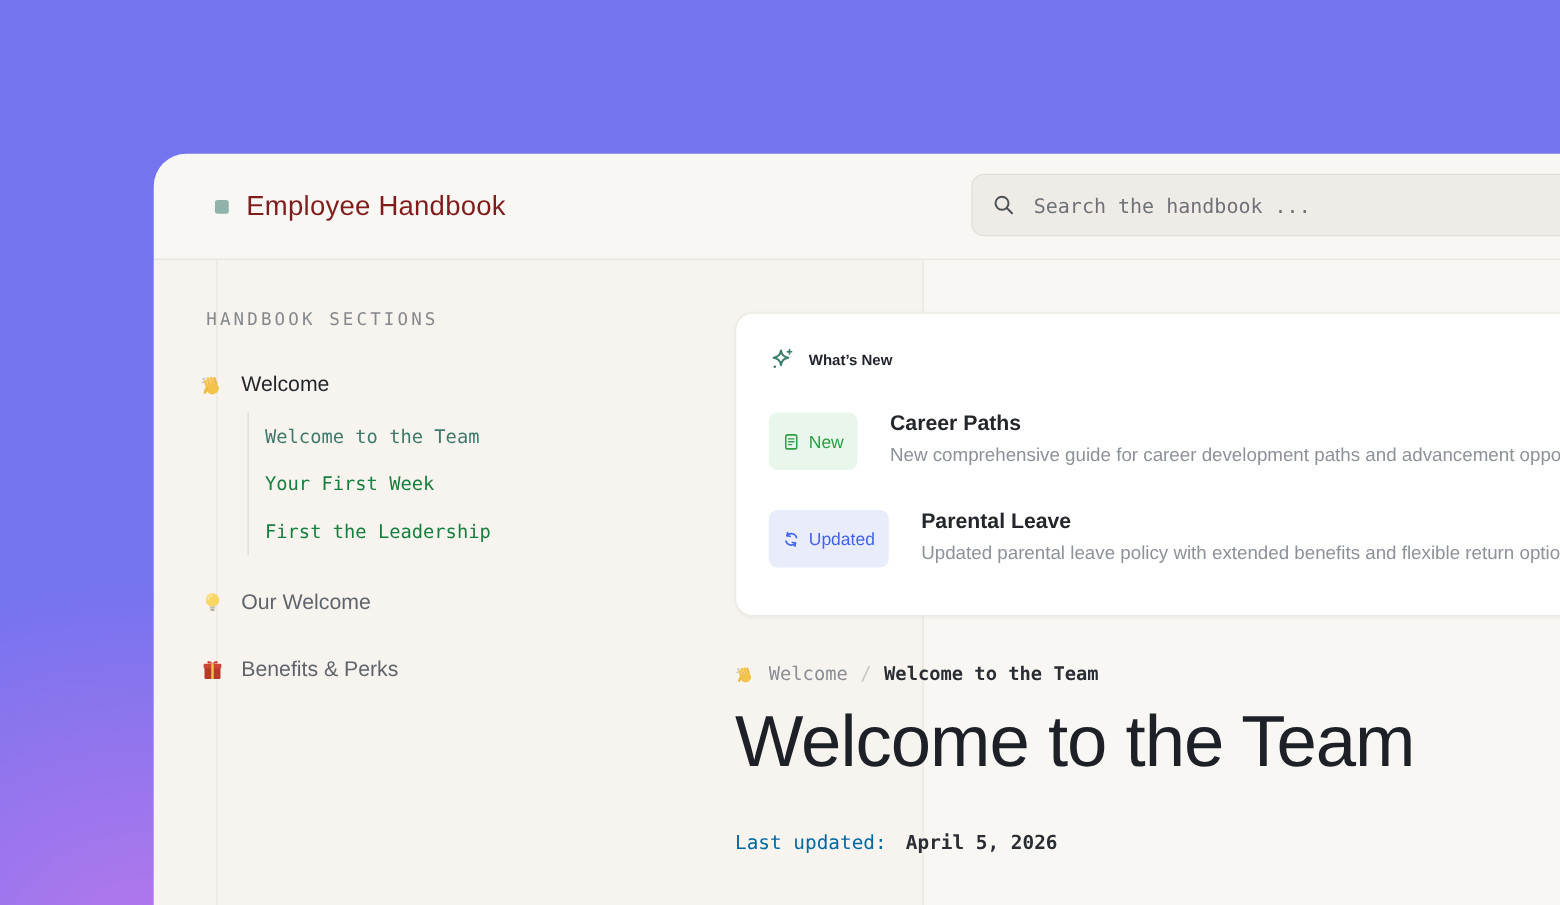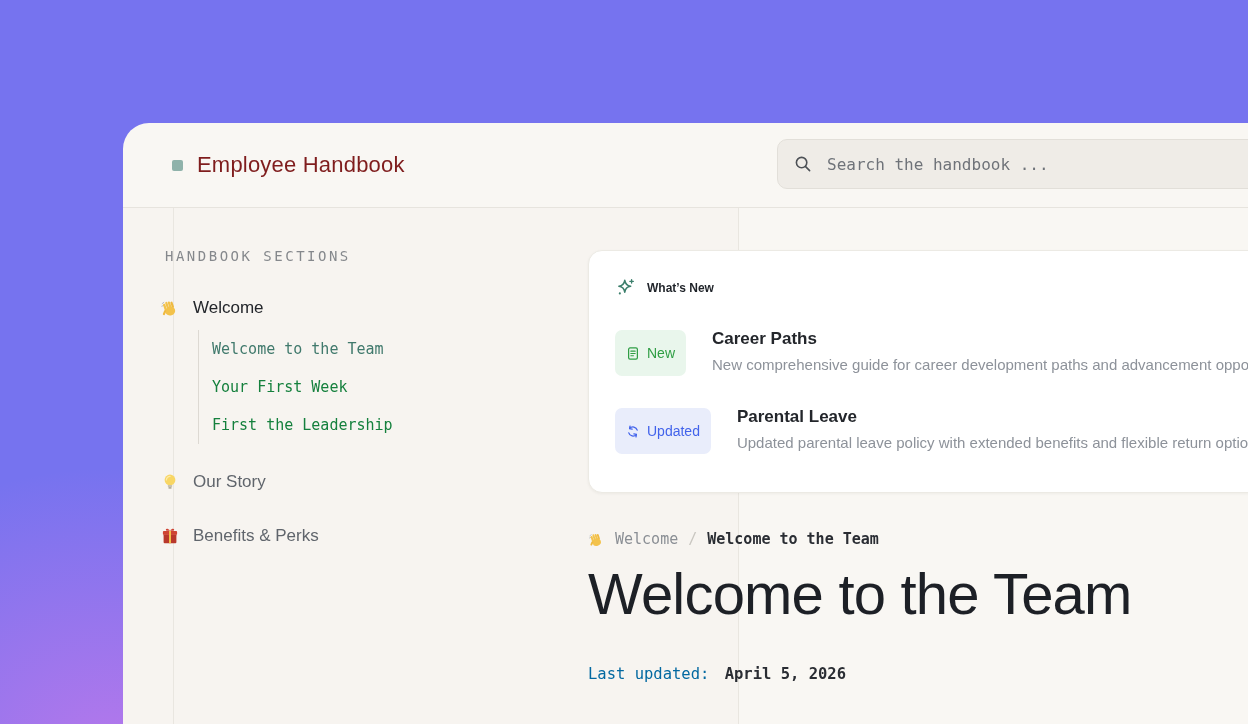--- a/index.html
+++ b/index.html
@@ -119,21 +119,21 @@
 
         <div class="nav-item" style="margin-top:28px;">
           <span class="nav-ico">
             <svg width="20" height="20" viewBox="0 0 20 20">
               <circle cx="10" cy="8" r="5.4" fill="#f8d664"></circle>
               <path d="M10 4.4 a3.6 3.6 0 0 0 -3.6 3.6" stroke="#fdeaa8" fill="none" stroke-width="1.2" stroke-linecap="round"></path>
               <rect x="7.8" y="12.9" width="4.4" height="2" rx="0.6" fill="#c9c2ae"></rect>
               <rect x="8.3" y="15.1" width="3.4" height="1.7" rx="0.8" fill="#b5ae9a"></rect>
             </svg>
           </span>
-          <span class="nav-label">Our Story</span>
+          <span class="nav-label">Our Welcome</span>
         </div>
 
 
         <div class="nav-item">
           <span class="nav-ico">
             <svg width="20" height="20" viewBox="0 0 20 20">
               <rect x="3.6" y="8.2" width="12.8" height="9" rx="1" fill="#b9382c"></rect>
               <rect x="2.9" y="5" width="14.2" height="3.8" rx="0.9" fill="#cf4434"></rect>
               <rect x="9" y="5" width="2" height="12.2" fill="#f0c04a"></rect>
               <path d="M10 4.8 C7.5 1.5 4.5 3 6.5 4.8 Z" fill="#cf4434"></path>

